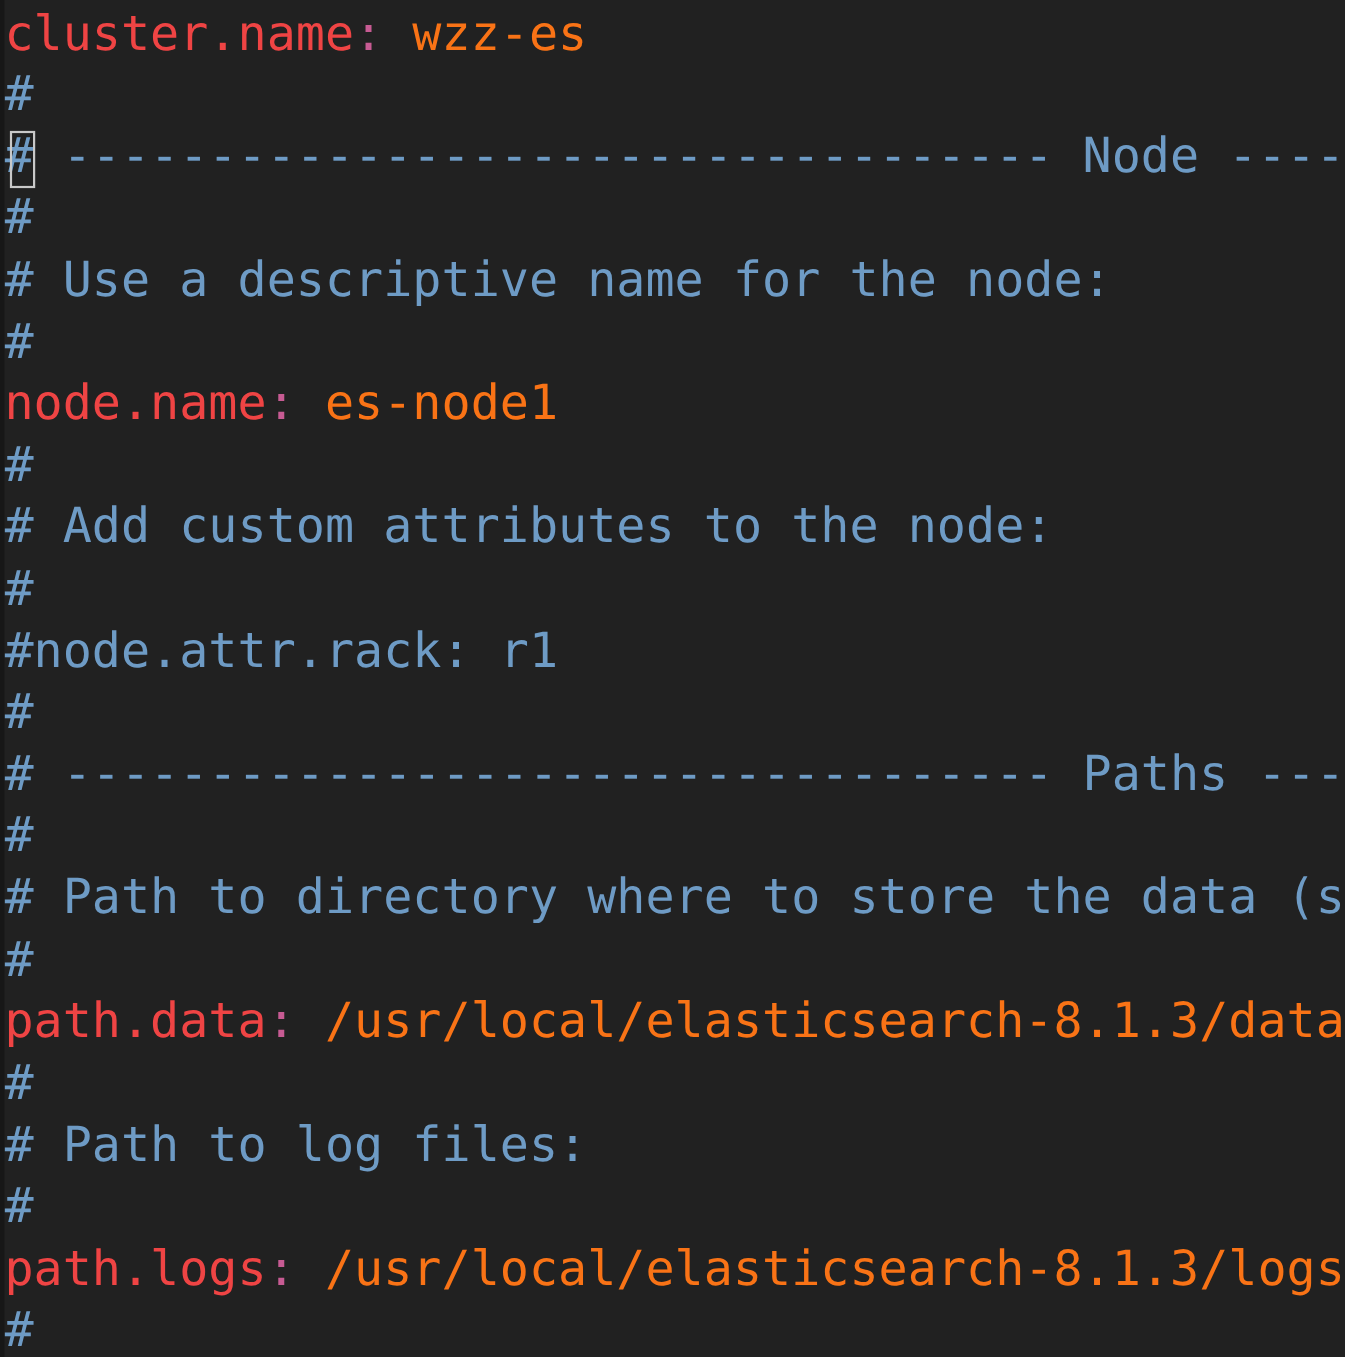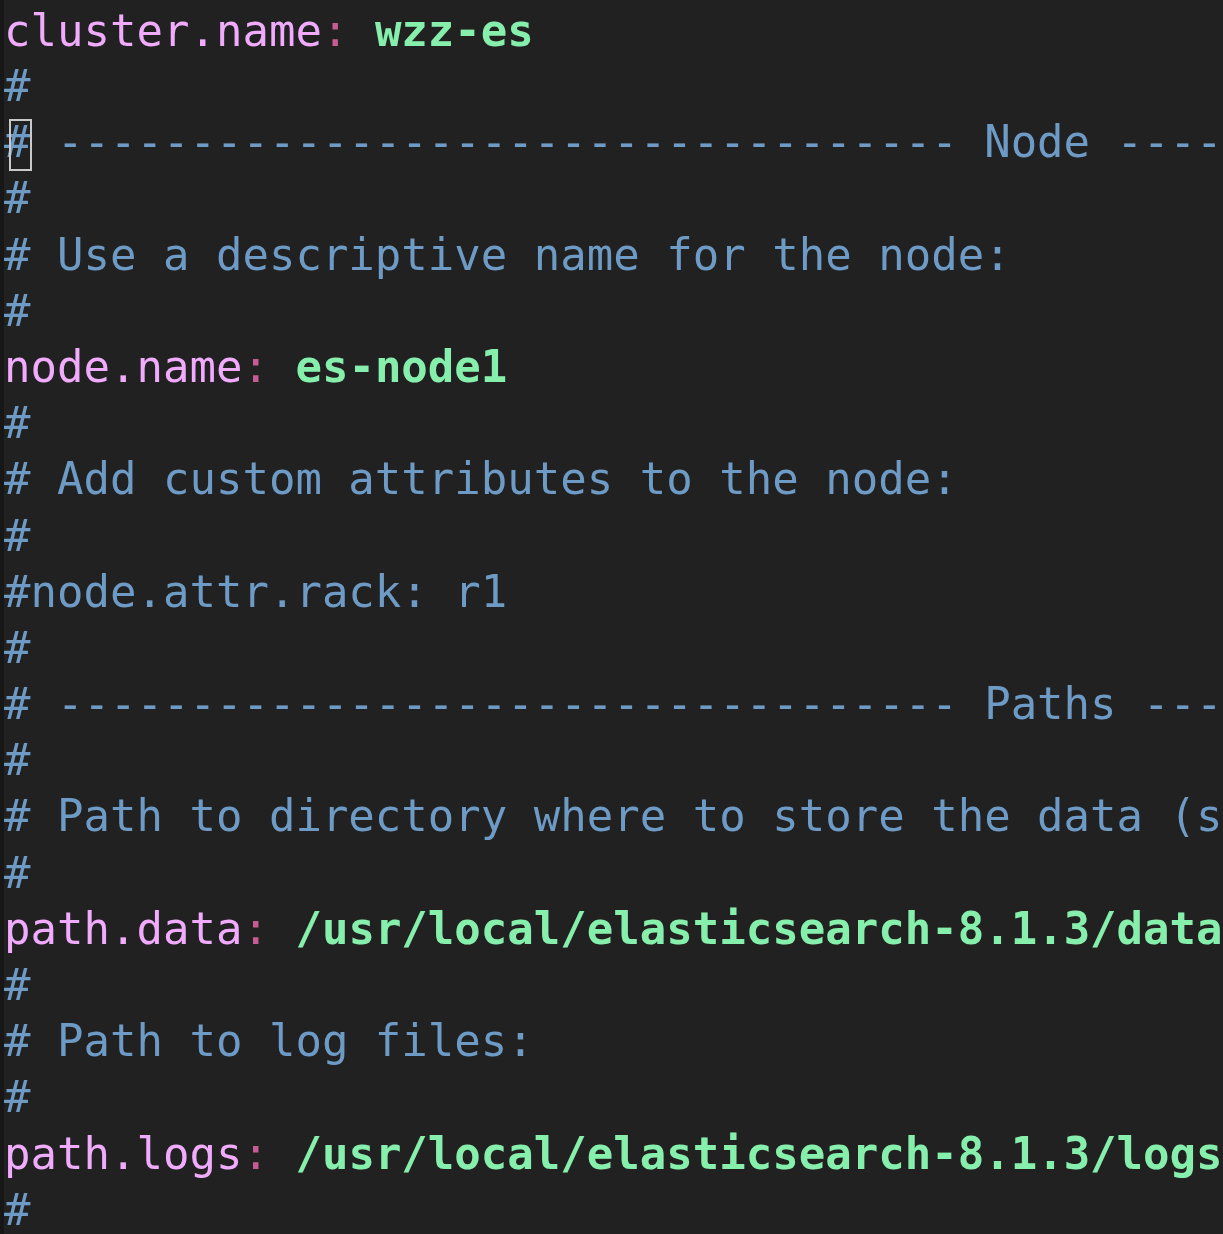--- a/index.html
+++ b/index.html
@@ -35,23 +35,23 @@
   }
   .line {
     height: 56.2px;
     line-height: 56.2px;
     font-size: 44px;
     letter-spacing: 0px;
     white-space: pre;
     position: relative;
   }
   .line:first-child { height: 58px; line-height: 62px; }
-  .tok-key      { color: #f0abfc; }
+  .tok-key      { color: #ef4444; }
   .tok-colon    { color: #c75b93; }
-  .tok-val      { color: #86efac; font-weight: bold; }
+  .tok-val      { color: #f97316; }
   .tok-comment  { color: #6e9bc5; }
   
   #cursor {
     position: absolute;
     left: 9px;
     top: 117px;
     width: 23px;
     height: 52px;
     border: 2px solid #c9c9c9;
     box-sizing: border-box;

